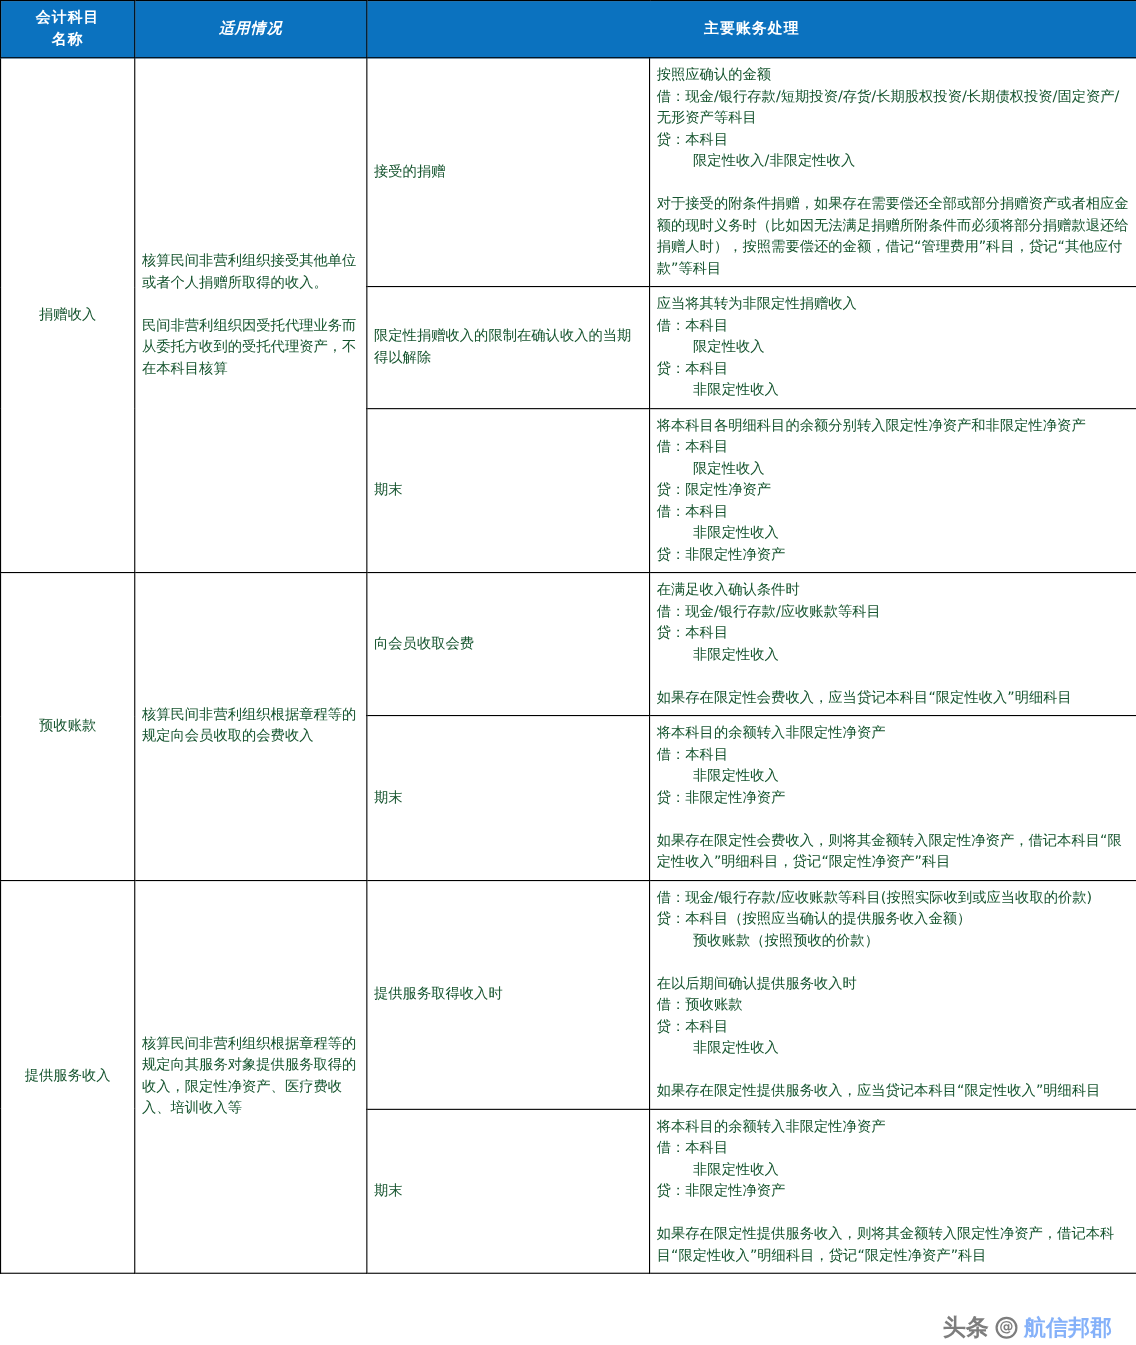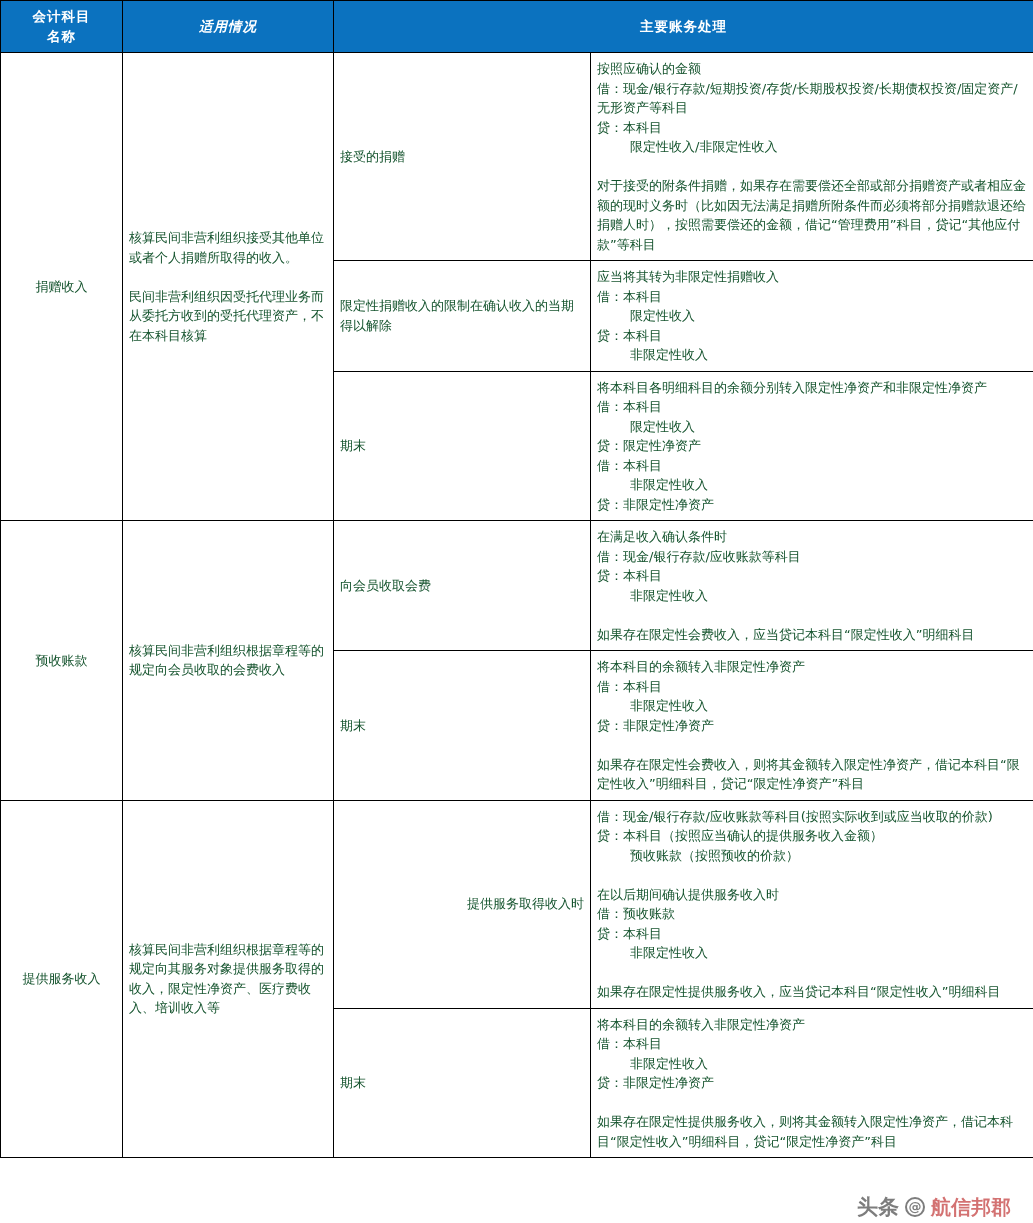--- a/index.html
+++ b/index.html
@@ -90,21 +90,21 @@
     border-radius: 50%;
     font-size: 13px;
     line-height: 16px;
     text-align: center;
     font-weight: bold;
     color: #2e2e2e;
   }
   .wm-name {
     font-size: 20px;
     font-weight: bold;
-    color: #b91c1c;
+    color: #3b82f6;
   }
 </style>
 </head>
 <body>
 
 <table class="acct">
   <colgroup>
     <col class="c1">
       <col class="c2">
       <col class="c3">
@@ -166,21 +166,21 @@
         <td class="cell c-treat" style="white-space: pre-wrap;">将本科目的余额转入非限定性净资产
 借：本科目
         非限定性收入
 贷：非限定性净资产
 
 如果存在限定性会费收入，则将其金额转入限定性净资产，借记本科目“限定性收入”明细科目，贷记“限定性净资产”科目</td>
       </tr>
       <tr>
         <td class="cell c-name" rowspan="2" style="white-space: pre-wrap;">提供服务收入</td>
         <td class="cell c-case" rowspan="2" style="white-space: pre-wrap;">核算民间非营利组织根据章程等的规定向其服务对象提供服务取得的收入，限定性净资产、医疗费收入、培训收入等</td>
-        <td class="cell c-sit" style="white-space: pre-wrap; text-align: right;">提供服务取得收入时</td>
+        <td class="cell c-sit" style="white-space: pre-wrap;">提供服务取得收入时</td>
         <td class="cell c-treat" style="white-space: pre-wrap;">借：现金/银行存款/应收账款等科目(按照实际收到或应当收取的价款)
 贷：本科目（按照应当确认的提供服务收入金额）
         预收账款（按照预收的价款）
 
 在以后期间确认提供服务收入时
 借：预收账款
 贷：本科目
         非限定性收入
 
 如果存在限定性提供服务收入，应当贷记本科目“限定性收入”明细科目</td>

